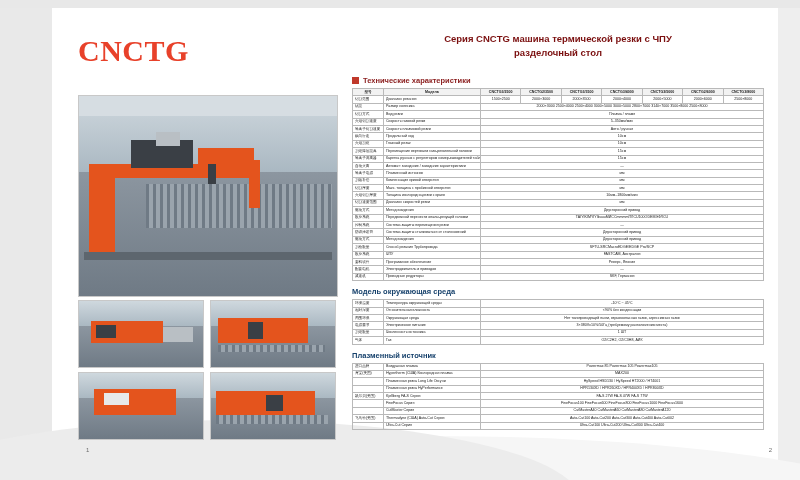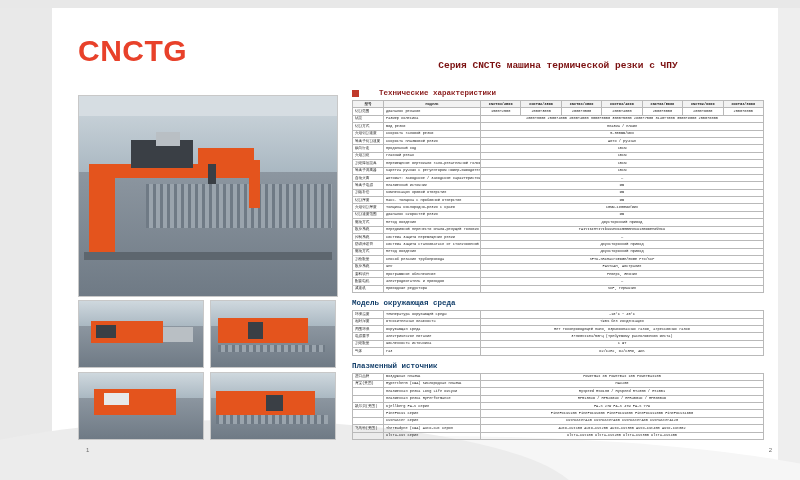--- a/index.html
+++ b/index.html
@@ -29,21 +29,21 @@
     background:#ececec;
   }
   .swoosh .c2{
     position:absolute;left:-60px;top:26px;width:980px;height:160px;border-radius:50%;
     background:#f6f6f6;
   }
   
   .left-col{position:absolute;left:78px;top:34px;width:250px;}
   .logo{
     font-size:30px;font-weight:bold;color:#e8412a;letter-spacing:0.5px;
-    font-family:Liberation Sans, sans-serif;
+    font-family:Liberation Serif, serif;
   }
   .photo-main{
     position:absolute;left:78px;top:95px;width:258px;height:200px;
     border:1px solid #c8c8c8;overflow:hidden;background:#8ba4b8;
   }
   .photo-sub{
     position:absolute;width:124px;height:66px;border:1px solid #c8c8c8;overflow:hidden;background:#9aa9b5;
   }
   .ps1{left:78px;top:300px;}
   .ps2{left:210px;top:300px;}
@@ -57,26 +57,26 @@
   .mach-orange{position:absolute;background:#e4541d;}
   .mach-dark{position:absolute;background:#3a3f45;}
   .mach-grey{position:absolute;background:#b9bfc4;}
   .mach-white{position:absolute;background:#e7e9ea;}
   .table-grid{
     position:absolute;background:
       repeating-linear-gradient(90deg,#6f7a85 0 3px,#9aa4ad 3px 7px);
   }
 
   
-  .right-col{position:absolute;left:352px;top:59px;width:412px;font-family:Liberation Mono, monospace;}
+  .right-col{position:absolute;left:352px;top:32px;width:412px;}
   .title{
     text-align:center;font-size:9.5px;font-weight:bold;color:#7b1010;line-height:14px;
   }
   .sec-head{
-    margin-top:16px;display:flex;align-items:center;gap:20px;
+    margin-top:16px;display:flex;align-items:center;gap:4px;
   }
   .sec-head .sq{width:7px;height:7px;background:#c0392b;display:inline-block;}
   .sec-head .tx{font-size:7.5px;font-weight:bold;color:#8a1c1c;}
   table{border-collapse:collapse;width:412px;margin-top:3px;table-layout:fixed;}
   td{
     border:0.5px solid #b9b9b9;
     font-size:3.6px;line-height:5.2px;
     padding:0.6px 2px;color:#1a1a1a;
     overflow:hidden;white-space:nowrap;
   }
@@ -161,20 +161,21 @@
         <div class="floor"></div>
       <div class="mach-orange" style="left:4%;top:28%;width:80%;height:36%;"></div>
       <div class="mach-dark" style="left:44%;top:34%;width:14%;height:24%;"></div>
       <div class="table-grid" style="left:4%;top:64%;width:90%;height:14%;"></div>
     </div>
   </div>
 
   <div class="right-col">
     <div class="title">
       <div>Серия CNCTG машина термической резки с ЧПУ</div>
+      <div>разделочный стол</div>
     </div>
 
     <div class="sec-head">
       <span class="sq"></span>
       <span class="tx">Технические характеристики</span>
     </div>
 
     <table>
       <tbody id="spec-body">
           <tr class="hdr">

